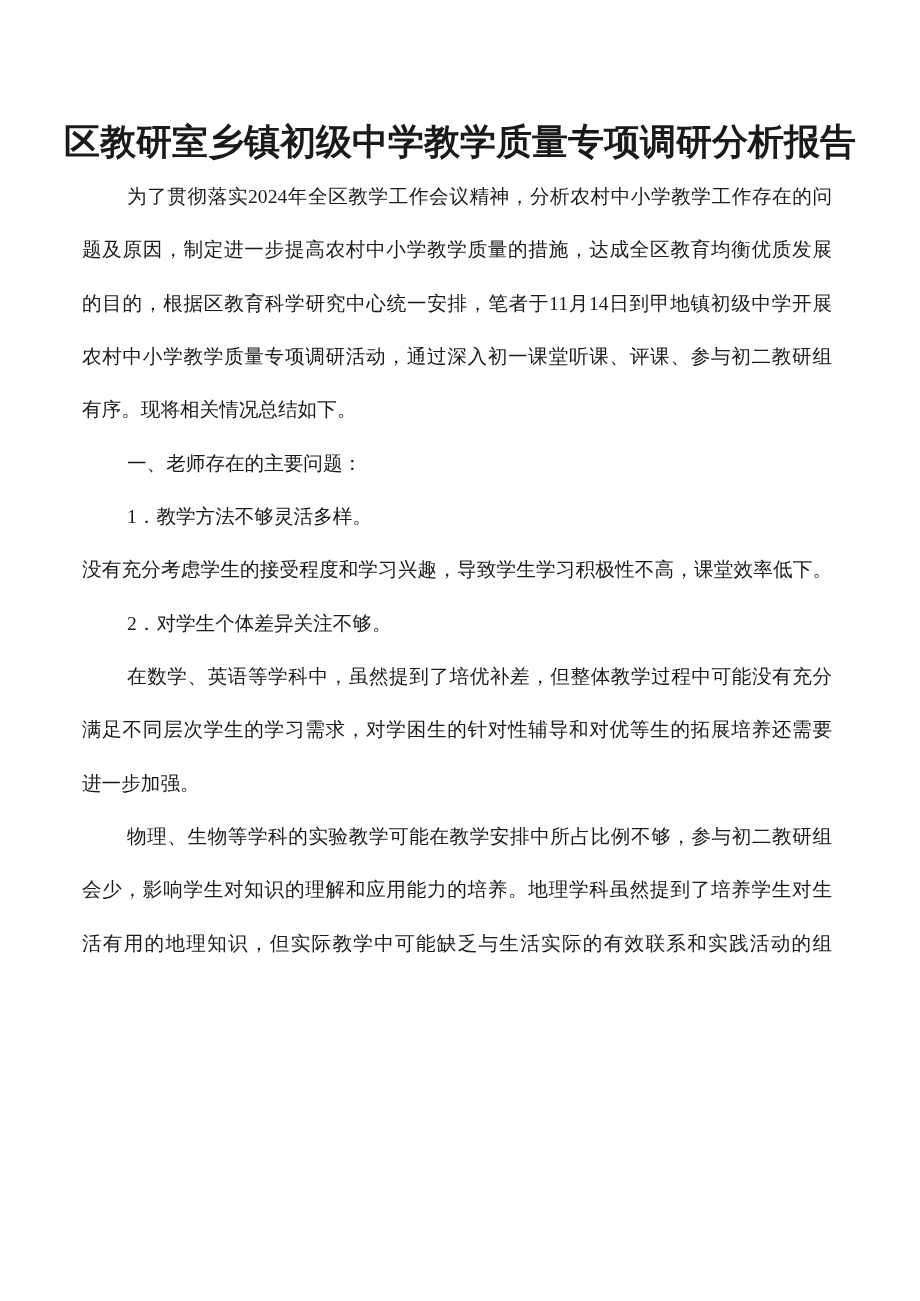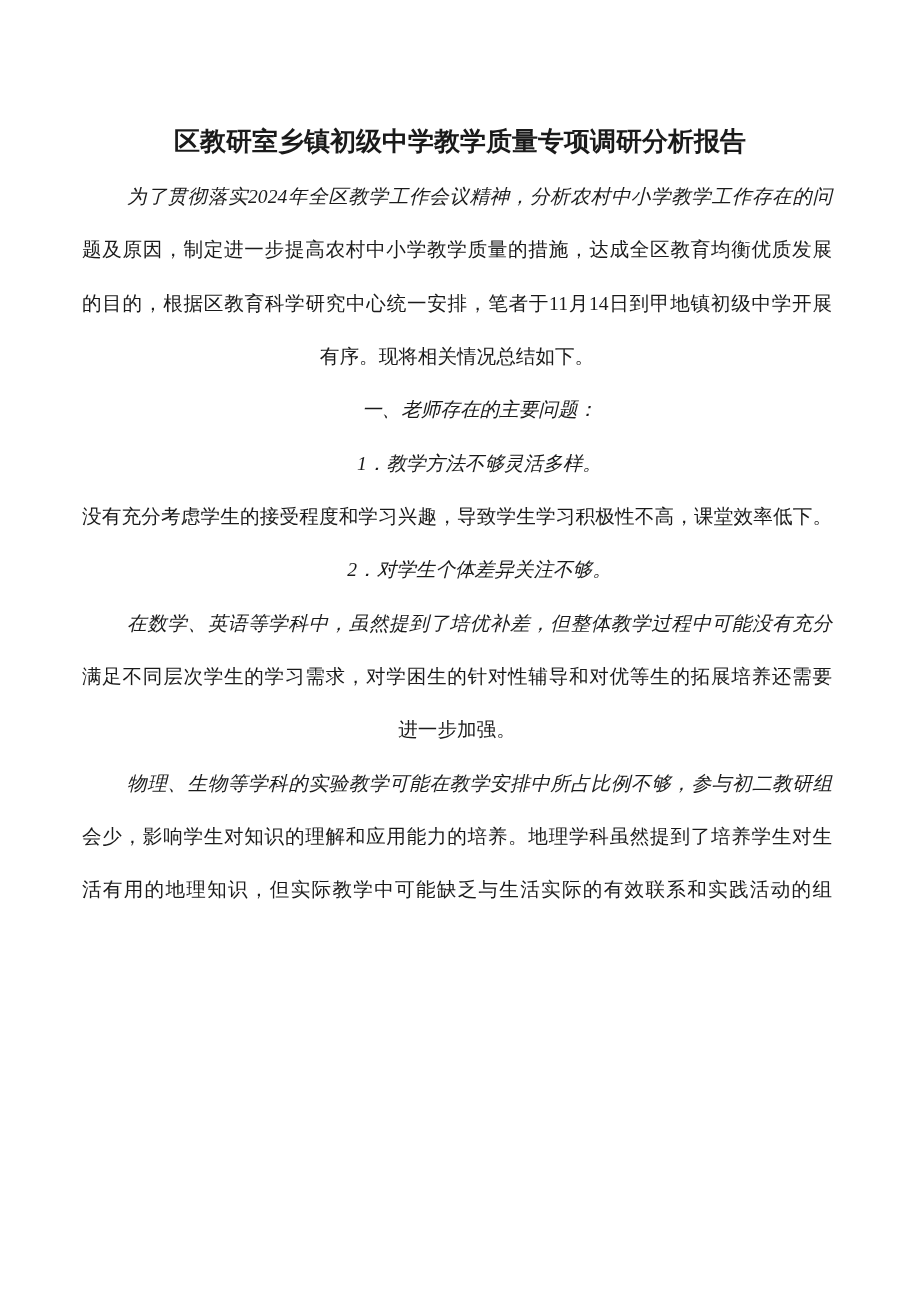--- a/index.html
+++ b/index.html
@@ -12,62 +12,62 @@
     width: 920px;
     height: 1301px;
     background: #ffffff;
     overflow: hidden;
     font-family: "Liberation Serif", "DejaVu Serif", serif;
     color: #1a1a1a;
   }
   .doc-title {
     margin: 122px 0 0 0;
     padding: 0;
-    font-size: 26px;
+    font-size: 36px;
     line-height: 40px;
     font-weight: bold;
     text-align: center;
     letter-spacing: 0px;
     white-space: nowrap;
   }
   .doc-body {
     margin-top: 8px;
     padding-left: 82px;
     padding-right: 88px;
   }
   .doc-line {
     height: 53.35px;
     line-height: 53.35px;
     font-size: 19.6px;
     white-space: nowrap;
-    text-align: center;
+    text-align: left;
   }
   
   .j {
     white-space: normal;
     text-align: justify;
     text-align-last: justify;
   }
   
   .indent {
     text-indent: 45px;
-    font-style: italic;
   }
 </style>
 </head>
 <body>
 
 <div class="page">
 
   <h1 class="doc-title">区教研室乡镇初级中学教学质量专项调研分析报告</h1>
 
   <main class="doc-body">
     <div class="doc-line j indent">为了贯彻落实2024年全区教学工作会议精神，分析农村中小学教学工作存在的问</div>
     <div class="doc-line j">题及原因，制定进一步提高农村中小学教学质量的措施，达成全区教育均衡优质发展</div>
     <div class="doc-line j">的目的，根据区教育科学研究中心统一安排，笔者于11月14日到甲地镇初级中学开展</div>
+    <div class="doc-line j">农村中小学教学质量专项调研活动，通过深入初一课堂听课、评课、参与初二教研组</div>
     <div class="doc-line">有序。现将相关情况总结如下。</div>
     <div class="doc-line indent">一、老师存在的主要问题：</div>
     <div class="doc-line indent">1．教学方法不够灵活多样。</div>
     <div class="doc-line j">没有充分考虑学生的接受程度和学习兴趣，导致学生学习积极性不高，课堂效率低下。</div>
     <div class="doc-line indent">2．对学生个体差异关注不够。</div>
     <div class="doc-line j indent">在数学、英语等学科中，虽然提到了培优补差，但整体教学过程中可能没有充分</div>
     <div class="doc-line j">满足不同层次学生的学习需求，对学困生的针对性辅导和对优等生的拓展培养还需要</div>
     <div class="doc-line">进一步加强。</div>
     <div class="doc-line j indent">物理、生物等学科的实验教学可能在教学安排中所占比例不够，参与初二教研组</div>
     <div class="doc-line j">会少，影响学生对知识的理解和应用能力的培养。地理学科虽然提到了培养学生对生</div>

